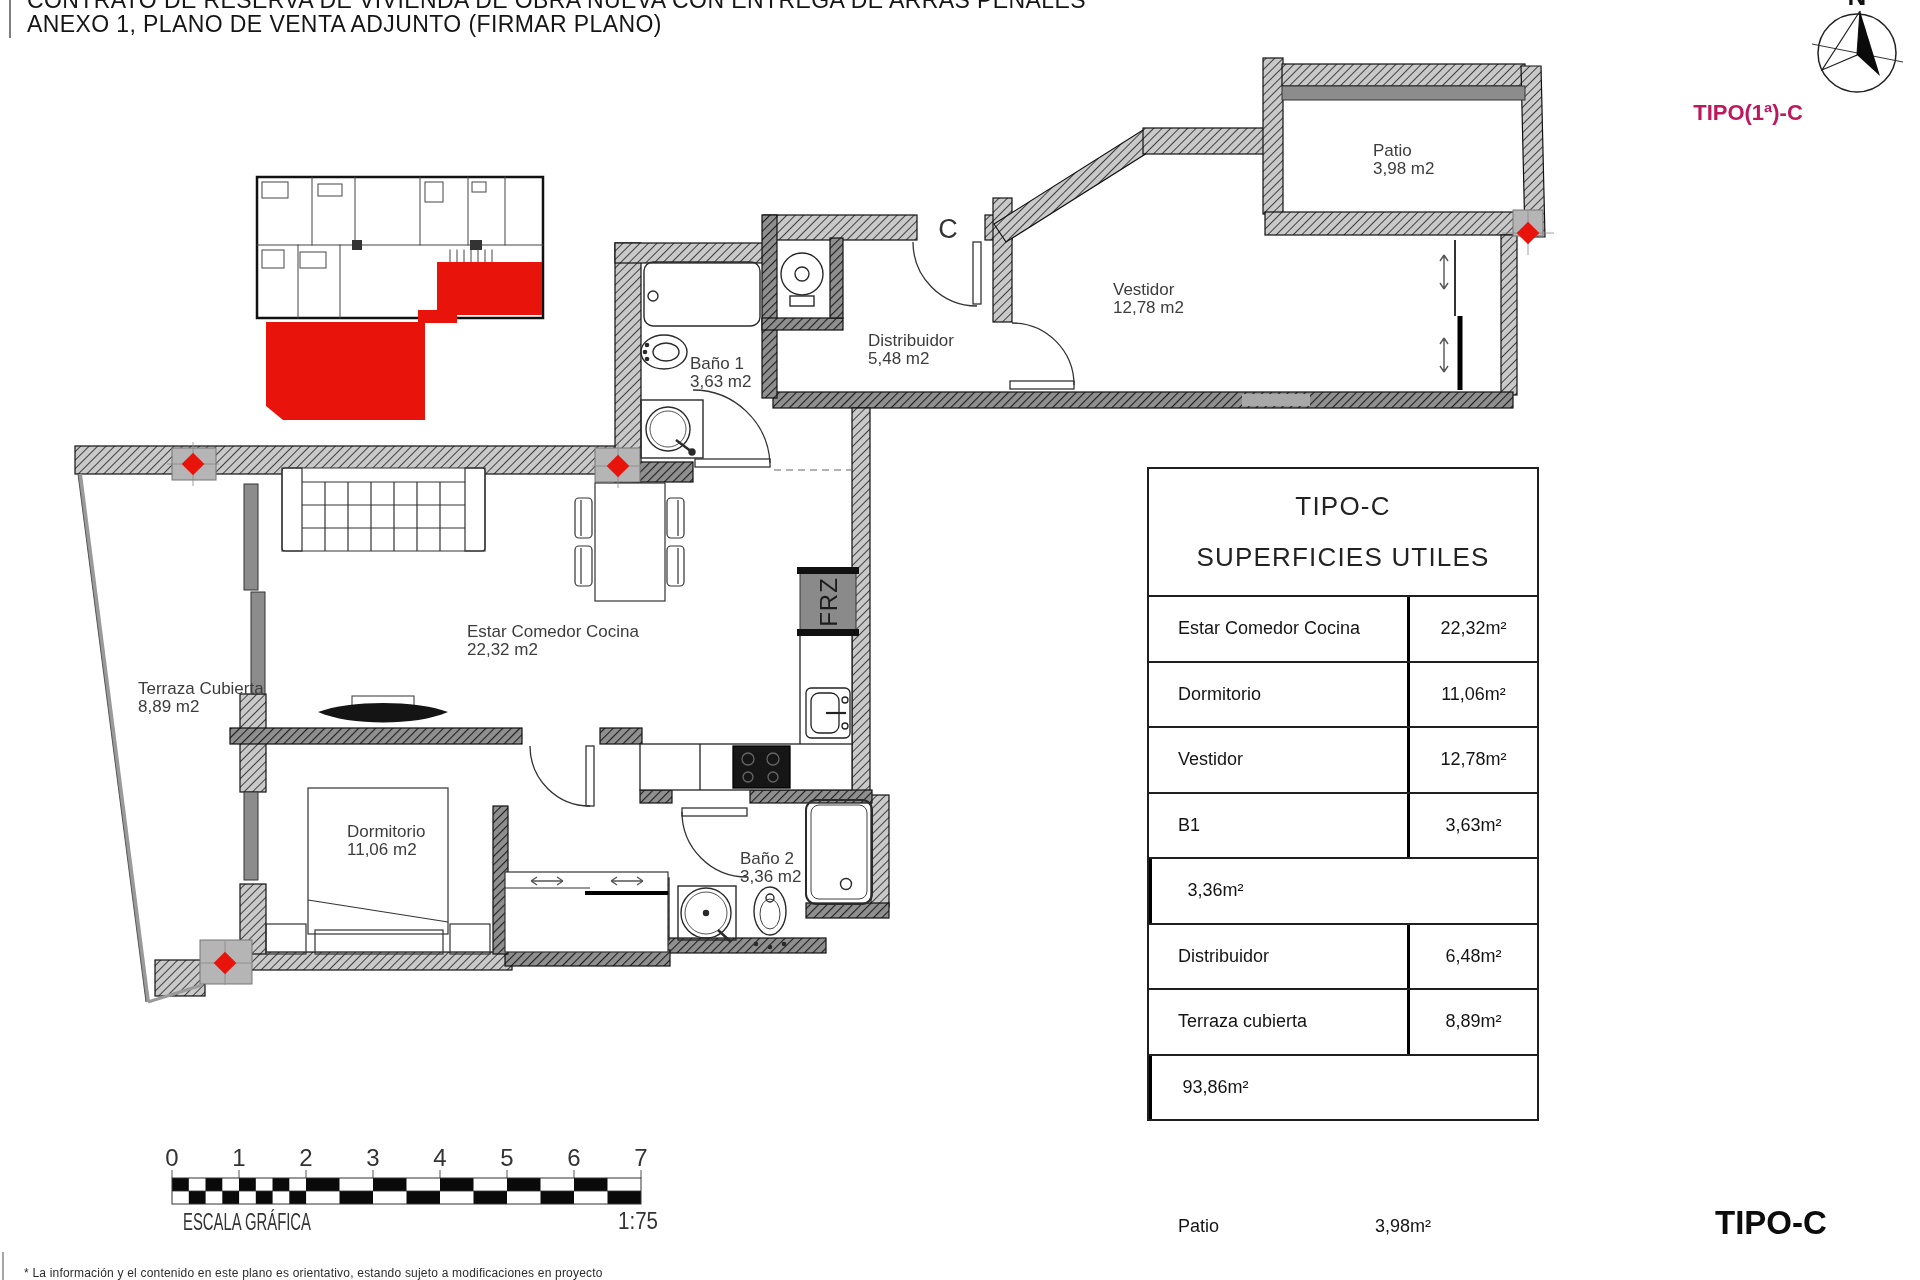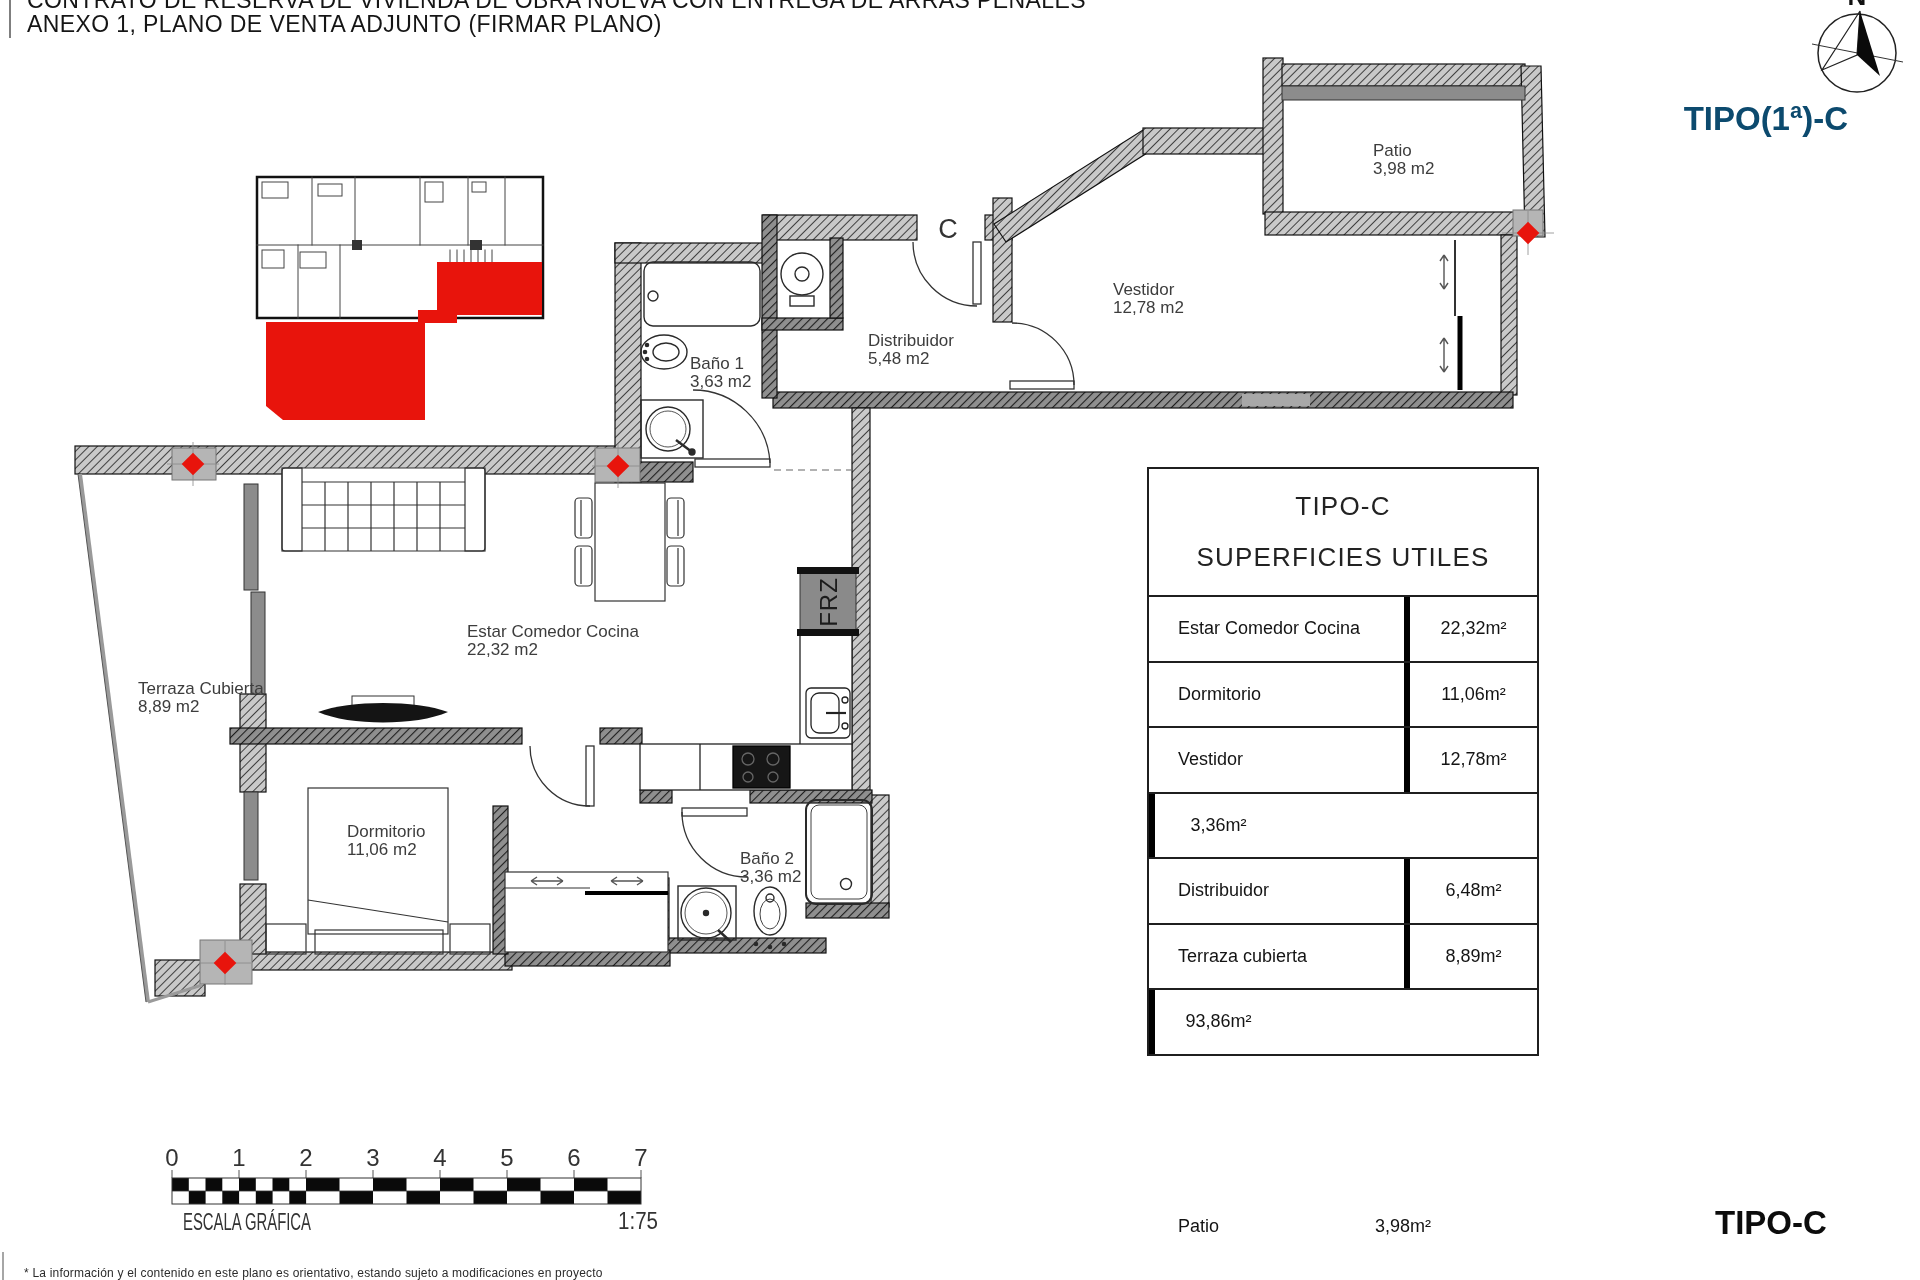--- a/index.html
+++ b/index.html
@@ -1,30 +1,30 @@
 <!DOCTYPE html>
 <html><head>
 <meta charset="utf-8">
 <style>
   html,body{margin:0;padding:0;width:1920px;height:1280px;overflow:hidden;background:#fff;
     font-family:"Liberation Sans",sans-serif;color:#1a1a1a;}
   .page{position:relative;width:1920px;height:1280px;}
   .abs{position:absolute;white-space:nowrap;}
   .hdr{font-size:23px;letter-spacing:.4px;color:#151515;}
-  .type-top{left:1648px;top:100px;width:200px;text-align:right;font-size:33px;font-weight:bold;color:#0c4a6e;}
+  .type-top{left:1648px;top:100px;width:200px;text-align:center;font-size:22px;font-weight:bold;color:#be185d;}
   .type-bottom{left:1715px;top:1204px;font-size:33px;font-weight:bold;color:#0c0c0c;}
   .footnote{left:24px;top:1266px;font-size:12px;color:#2b2b2b;letter-spacing:.2px;}
   
   .areas-table{position:absolute;left:1147px;top:467px;width:388px;background:#fff;
     border:2px solid #1f1f1f;}
   .at-header{height:126px;display:flex;flex-direction:column;justify-content:center;align-items:center;
     gap:20px;font-size:26px;color:#222;letter-spacing:1.2px;}
   .at-row{height:63.5px;display:flex;border-top:2px solid #1f1f1f;font-size:18px;color:#141414;}
   .at-label{flex:1;display:flex;align-items:center;padding-left:29px;}
-  .at-value{width:127px;border-left:6px solid #000000;display:flex;align-items:center;justify-content:center;}
+  .at-value{width:127px;border-left:3px solid #000000;display:flex;align-items:center;justify-content:center;}
   .patio-row{position:absolute;left:1147px;top:1216px;width:388px;display:flex;font-size:18px;color:#141414;}
   .patio-row .pl{flex:1;padding-left:31px;}
   .patio-row .pv{width:160px;text-align:left;}
   svg text{font-family:"Liberation Sans",sans-serif;}
   .lbl{fill:#3d3d3d;font-size:17px;}
   .scale-num{fill:#333;font-size:24px;}
 </style>
 </head>
 <body>
 
@@ -380,20 +380,24 @@
     </div>
     <div class="at-row">
       <div class="at-label">Dormitorio</div>
       <div class="at-value">11,06m²</div>
     </div>
     <div class="at-row">
       <div class="at-label">Vestidor</div>
       <div class="at-value">12,78m²</div>
     </div>
     <div class="at-row">
+      <div class="at-label">B1</div>
+      <div class="at-value">3,63m²</div>
+    </div>
+    <div class="at-row">
       <div class="at-value">3,36m²</div>
     </div>
     <div class="at-row">
       <div class="at-label">Distribuidor</div>
       <div class="at-value">6,48m²</div>
     </div>
     <div class="at-row">
       <div class="at-label">Terraza cubierta</div>
       <div class="at-value">8,89m²</div>
     </div>

